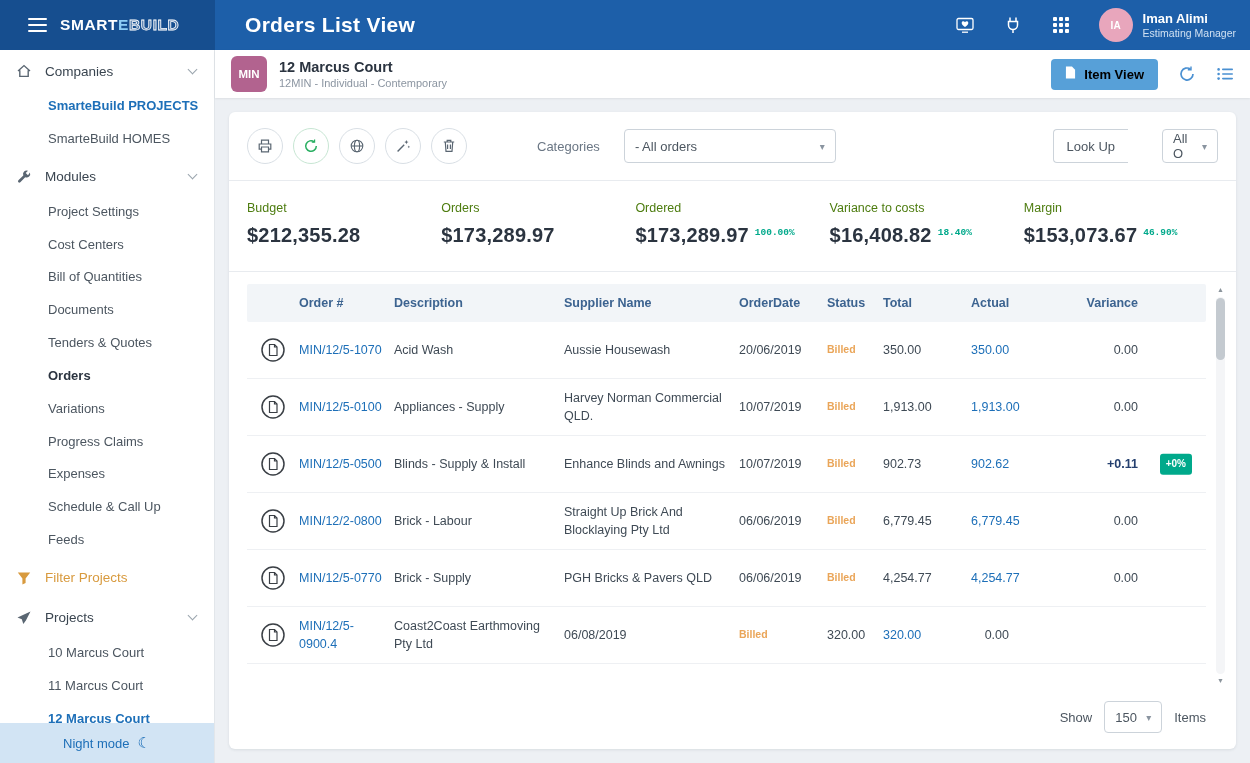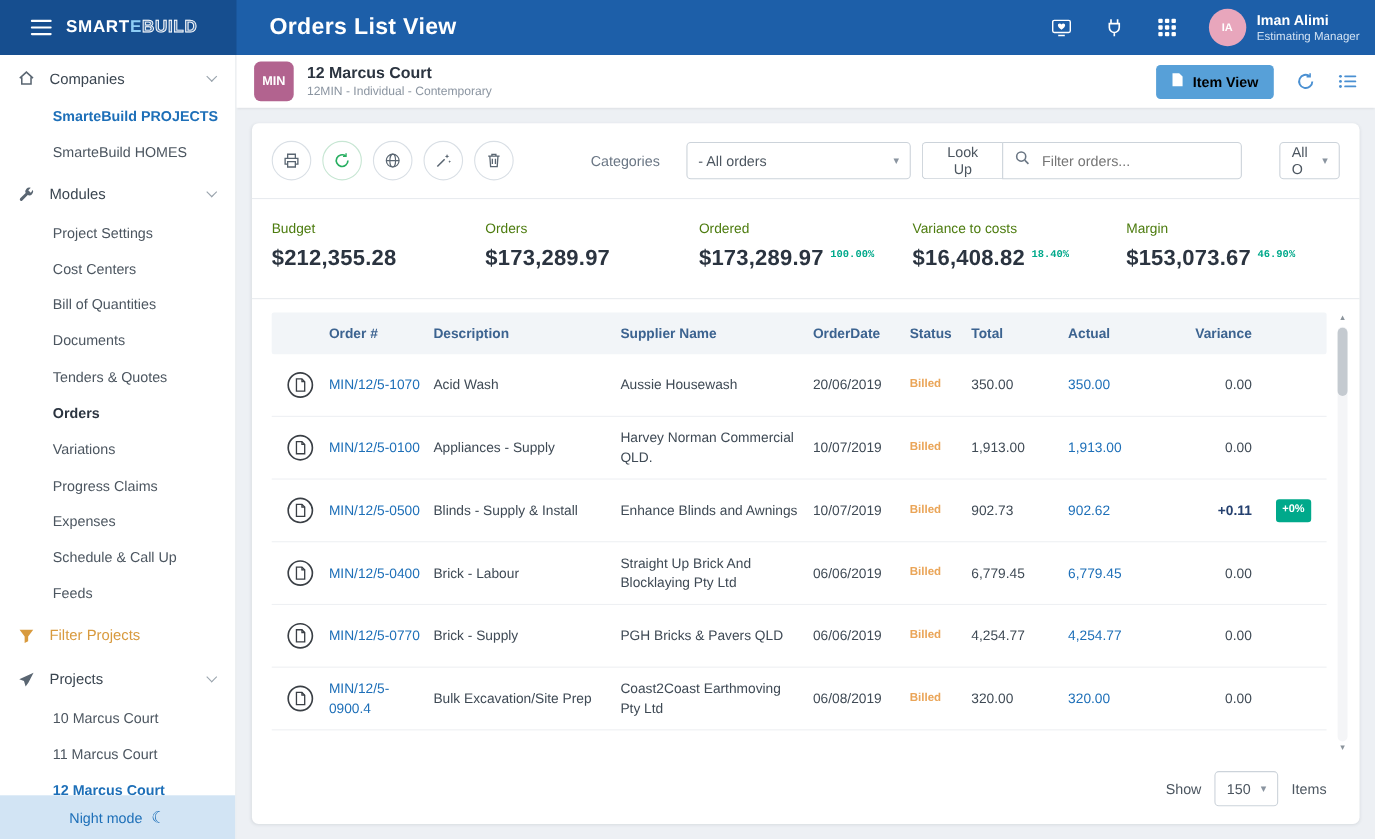--- a/index.html
+++ b/index.html
@@ -315,29 +315,20 @@
           </span>
 
           <span class="cat-label">Categories</span>
           <div class="select cat-select">
             <span>- All orders</span>
             <span class="caret">▾</span>
           </div>
 
           <div class="lookup-group">
             <button class="lookup-btn">Look Up</button>
-            <div class="search-box">
-              <span>
-                <svg viewBox="0 0 16 16" width="15" height="15" fill="none" stroke="#6a7684" stroke-width="1.5">
-                  <circle cx="6.8" cy="6.8" r="4.4"></circle>
-                    <path d="M10.2 10.2l3.6 3.6"></path>
-                </svg>
-              </span>
-              <input type="text" placeholder="Filter orders..." style="">
-            </div>
           </div>
           <div class="select allo-select">
             <span>All O</span>
             <span class="caret">▾</span>
           </div>
         </div>
 
         <div class="stats">
             <div class="stat">
               <div class="stat-label">Budget</div>
@@ -426,21 +417,21 @@
                 <div class="td c8 vcell"><span class="vnum pos">+0.11</span><span class="vbadge">+0%</span></div>
               </div>
               <div class="trow">
                 <div class="td c0">
                   <span class="doc-ic"><svg viewBox="0 0 26 26" width="26" height="26" fill="none">
                       <circle cx="13" cy="13" r="11" stroke="#3a3f45" stroke-width="1.5"></circle>
                       <path d="M9.5 7.5h5l2.5 2.5v8.5h-7.5z" stroke="#3a3f45" stroke-width="1.2"></path>
                       <path d="M14.5 7.5V10H17" stroke="#3a3f45" stroke-width="1.2"></path>
                     </svg></span>
                 </div>
-                <a class="td c1 link">MIN/12/5-0400</a>
+                <a class="td c1 link">MIN/12/2-0800</a>
                 <div class="td c2">Brick - Labour</div>
                 <div class="td c3">Straight Up Brick And Blocklaying Pty Ltd</div>
                 <div class="td c4">06/06/2019</div>
                 <div class="td c5 status">Billed</div>
                 <div class="td c6">6,779.45</div>
                 <a class="td c7 link">6,779.45</a>
                 <div class="td c8 vcell"><span class="vnum">0.00</span></div>
               </div>
               <div class="trow">
                 <div class="td c0">
@@ -461,21 +452,20 @@
               </div>
               <div class="trow">
                 <div class="td c0">
                   <span class="doc-ic"><svg viewBox="0 0 26 26" width="26" height="26" fill="none">
                       <circle cx="13" cy="13" r="11" stroke="#3a3f45" stroke-width="1.5"></circle>
                       <path d="M9.5 7.5h5l2.5 2.5v8.5h-7.5z" stroke="#3a3f45" stroke-width="1.2"></path>
                       <path d="M14.5 7.5V10H17" stroke="#3a3f45" stroke-width="1.2"></path>
                     </svg></span>
                 </div>
                 <a class="td c1 link">MIN/12/5-0900.4</a>
-                <div class="td c2">Bulk Excavation/Site Prep</div>
                 <div class="td c3">Coast2Coast Earthmoving Pty Ltd</div>
                 <div class="td c4">06/08/2019</div>
                 <div class="td c5 status">Billed</div>
                 <div class="td c6">320.00</div>
                 <a class="td c7 link">320.00</a>
                 <div class="td c8 vcell"><span class="vnum">0.00</span></div>
               </div>
             </div>
           <div class="vscroll">
             <div class="arr up">▲</div>

